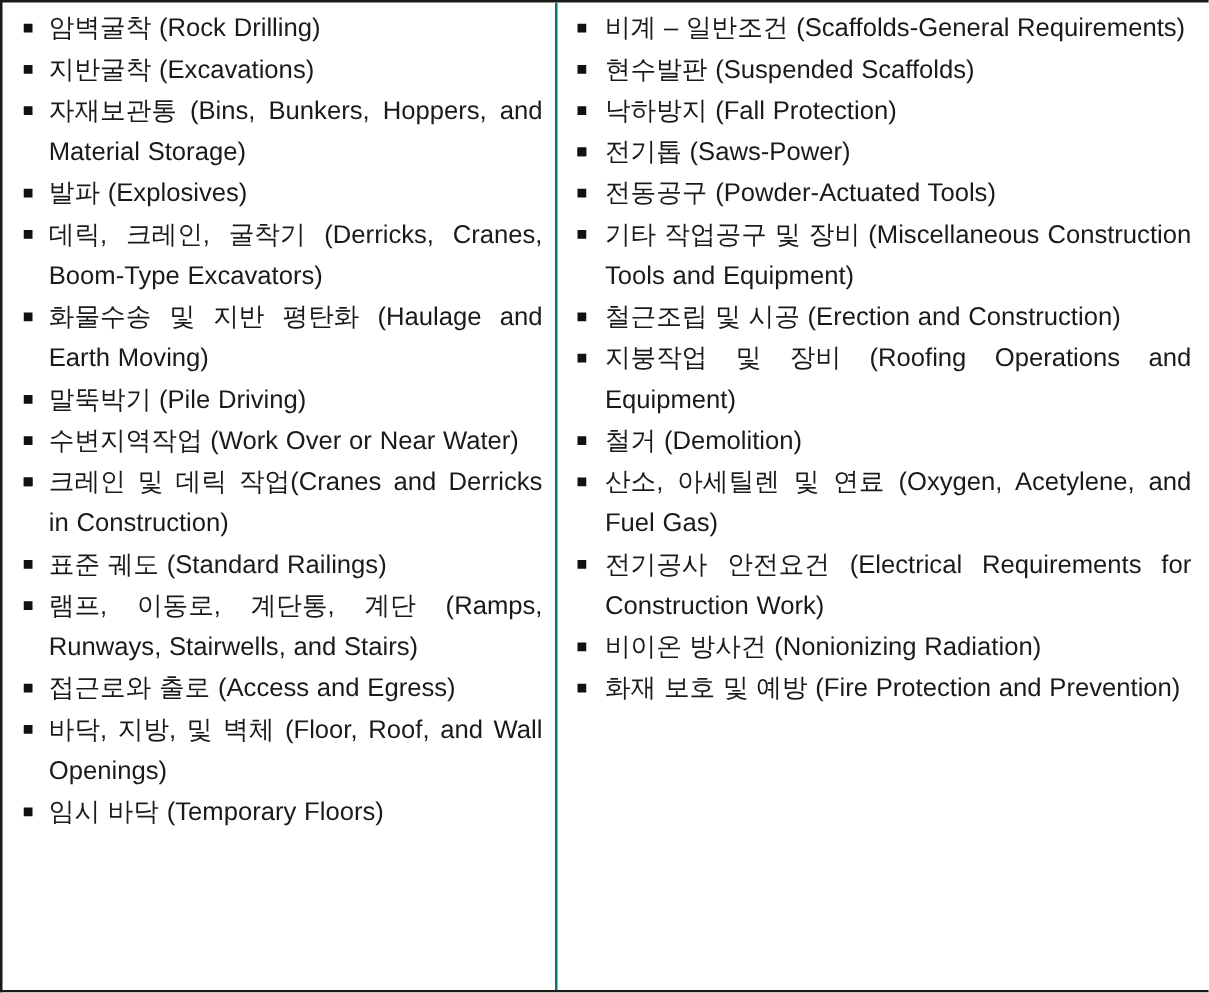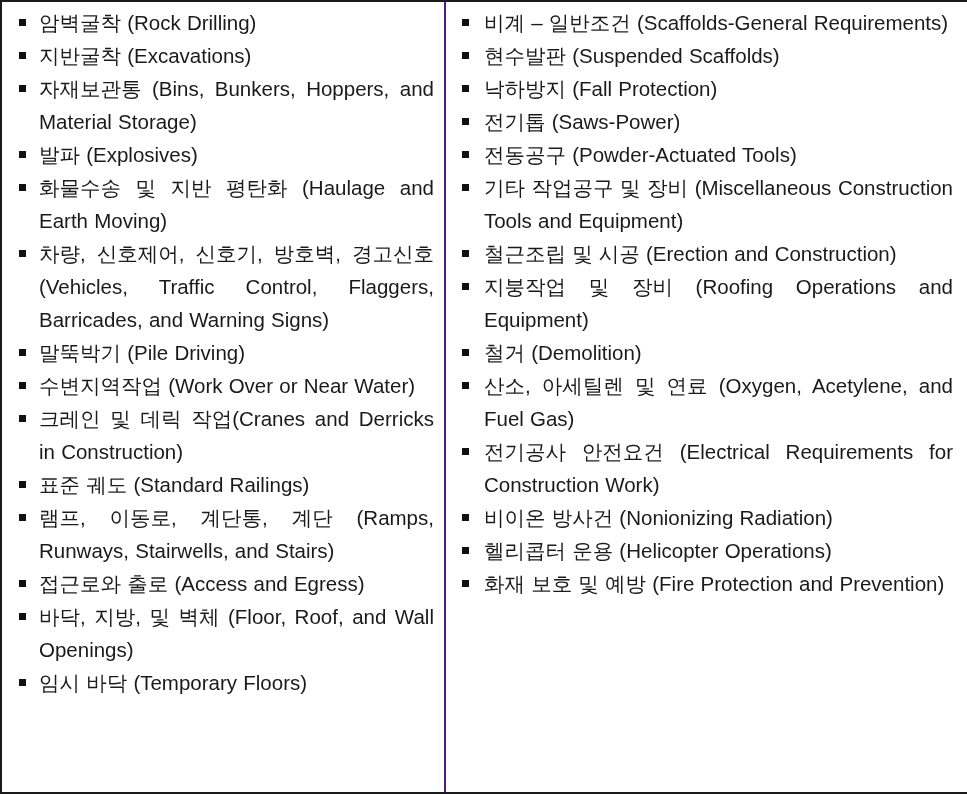--- a/index.html
+++ b/index.html
@@ -29,21 +29,21 @@
 
   .cell {
     box-sizing: border-box;
     height: 100%;
     overflow: hidden;
     padding: 4px 0 0 0;
   }
 
   .cell-left {
     width: 477px;
-    border-right: 2px solid #4c1d95;
+    border-right: 2px solid #0f766e;
   }
 
   .cell-right {
     width: 560px;
     border-right: 0;
     border-radius: 13px;
   }
 
   ul.topic-list {
     list-style: none;
@@ -92,23 +92,22 @@
 <body>
 
 <div id="table-root">
 
   <div class="cell cell-left">
     <ul class="topic-list">
         <li class="topic-item"><span class="bullet"></span><span class="txt">암벽굴착 (Rock Drilling)</span></li>
         <li class="topic-item"><span class="bullet"></span><span class="txt">지반굴착 (Excavations)</span></li>
         <li class="topic-item"><span class="bullet"></span><span class="txt">자재보관통 (Bins, Bunkers, Hoppers, and Material Storage)</span></li>
         <li class="topic-item"><span class="bullet"></span><span class="txt">발파 (Explosives)</span></li>
-        <li class="topic-item"><span class="bullet"></span></li>
+        <li class="topic-item"><span class="bullet"></span><span class="txt">데릭, 크레인, 굴착기 (Derricks, Cranes, Boom-Type Excavators)</span></li>
         <li class="topic-item"><span class="bullet"></span><span class="txt">화물수송 및 지반 평탄화 (Haulage and Earth Moving)</span></li>
-        <li class="topic-item"><span class="bullet"></span><span class="txt">차량, 신호제어, 신호기, 방호벽, 경고신호 (Vehicles, Traffic Control, Flaggers, Barricades, and Warning Signs)</span></li>
         <li class="topic-item"><span class="bullet"></span><span class="txt">말뚝박기 (Pile Driving)</span></li>
         <li class="topic-item"><span class="bullet"></span><span class="txt">수변지역작업 (Work Over or Near  Water)</span></li>
         <li class="topic-item"><span class="bullet"></span></li>
         <li class="topic-item"><span class="bullet"></span><span class="txt">크레인 및 데릭 작업(Cranes and Derricks in Construction)</span></li>
         <li class="topic-item"><span class="bullet"></span><span class="txt">표준 궤도 (Standard Railings)</span></li>
         <li class="topic-item"><span class="bullet"></span><span class="txt">램프, 이동로, 계단통, 계단 (Ramps, Runways, Stairwells, and Stairs)</span></li>
         <li class="topic-item"><span class="bullet"></span><span class="txt">접근로와 출로 (Access and Egress)</span></li>
         <li class="topic-item"><span class="bullet"></span><span class="txt">바닥, 지방, 및 벽체 (Floor, Roof, and Wall Openings)</span></li>
         <li class="topic-item"><span class="bullet"></span><span class="txt">임시 바닥 (Temporary Floors)</span></li>
       </ul>
@@ -122,18 +121,17 @@
         <li class="topic-item"><span class="bullet"></span></li>
         <li class="topic-item"><span class="bullet"></span><span class="txt">전기톱 (Saws-Power)</span></li>
         <li class="topic-item"><span class="bullet"></span><span class="txt">전동공구 (Powder-Actuated Tools)</span></li>
         <li class="topic-item"><span class="bullet"></span><span class="txt">기타 작업공구 및 장비 (Miscellaneous Construction Tools and  Equipment)</span></li>
         <li class="topic-item"><span class="bullet"></span><span class="txt">철근조립 및 시공 (Erection and Construction)</span></li>
         <li class="topic-item"><span class="bullet"></span><span class="txt">지붕작업 및 장비 (Roofing Operations and Equipment)</span></li>
         <li class="topic-item"><span class="bullet"></span><span class="txt">철거 (Demolition)</span></li>
         <li class="topic-item"><span class="bullet"></span><span class="txt">산소, 아세틸렌 및 연료 (Oxygen, Acetylene, and Fuel Gas)</span></li>
         <li class="topic-item"><span class="bullet"></span><span class="txt">전기공사 안전요건 (Electrical Requirements for Construction  Work)</span></li>
         <li class="topic-item"><span class="bullet"></span><span class="txt">비이온 방사건 (Nonionizing Radiation)</span></li>
-        <li class="topic-item"><span class="bullet"></span><span class="txt">헬리콥터 운용 (Helicopter Operations)</span></li>
         <li class="topic-item"><span class="bullet"></span><span class="txt">화재 보호 및 예방 (Fire Protection and Prevention)</span></li>
       </ul>
   </div>
 
 </div>
 
 </body></html>

